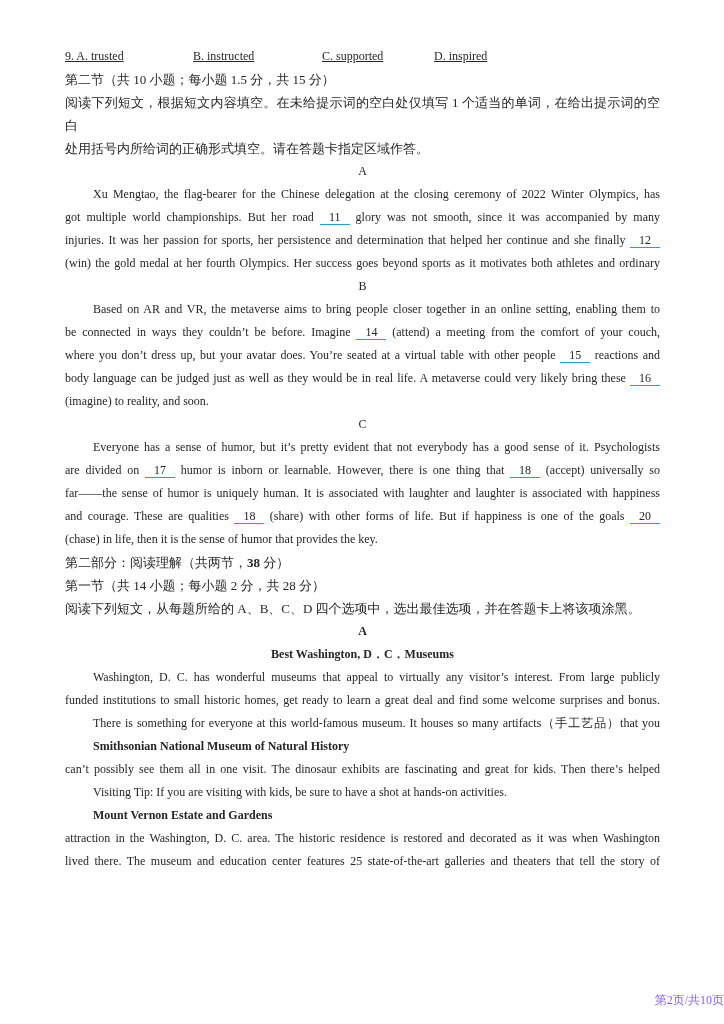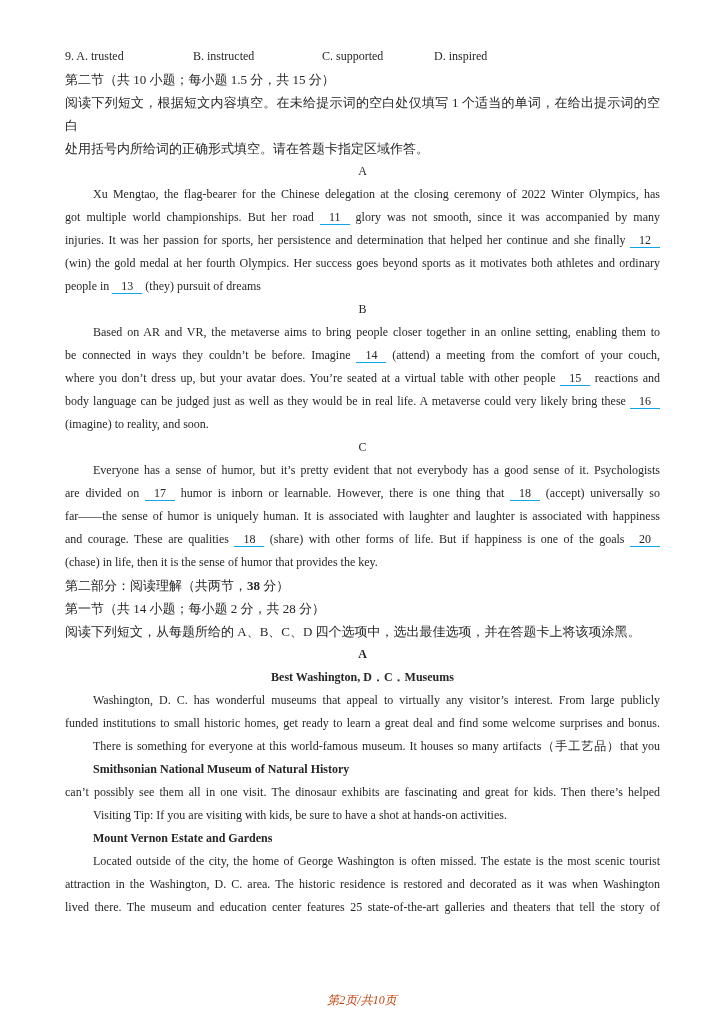--- a/index.html
+++ b/index.html
@@ -22,55 +22,53 @@
   .center { text-align: center; }
   .bold { font-weight: 700; }
   .indent { text-indent: 28px; }
   .j { text-align: justify; text-align-last: justify; }
   .blank {
     border-bottom: 1px solid #0ea5e9;
     padding: 0 9px;
     white-space: nowrap;
   }
   b { font-weight: 700; }
-  .options-row { display: flex; }
+  .options-row { display: flex; text-decoration: underline; }
   .options-row .c1 { width: 128px; }
   .options-row .c2 { width: 129px; }
   .options-row .c3 { width: 112px; }
   .options-row .c4 { flex: 1; }
   .footer {
     position: absolute;
     left: 0; right: 0;
     top: 992px;
-    text-align: center;
+    text-align: right;
     font-size: 12px;
-    color: #c2410c;
+    color: #8b5cf6;
     font-family: "Liberation Serif", "DejaVu Serif", serif;
-    font-style: italic;
   }
 </style>
 </head>
 <body>
 
 <div class="doc">
     <div class="ln options-row">
       <span class="c1">9. A. trusted</span>
       <span class="c2">B. instructed</span>
       <span class="c3">C. supported</span>
       <span class="c4">D. inspired</span>
     </div>
     <div class="ln cn">第二节（共 10 小题；每小题 1.5 分，共 15 分）</div>
     <div class="ln cn j">阅读下列短文，根据短文内容填空。在未给提示词的空白处仅填写 1 个适当的单词，在给出提示词的空白</div>
     <div class="ln cn">处用括号内所给词的正确形式填空。请在答题卡指定区域作答。</div>
     <div class="ln center">A</div>
     <div class="ln indent j">Xu Mengtao, the flag-bearer for the Chinese delegation at the closing ceremony of 2022 Winter Olympics, has</div>
     <div class="ln j">got multiple world championships. But her road <span class="blank">11</span> glory was not smooth, since it was accompanied by many</div>
     <div class="ln j">injuries. It was her passion for sports, her persistence and determination that helped her continue and she finally <span class="blank">12</span></div>
     <div class="ln j">(win) the gold medal at her fourth Olympics. Her success goes beyond sports as it motivates both athletes and ordinary</div>
-    <div class="ln ">people in <span class="blank">13</span> (they) pursuit of dreams</div>
     <div class="ln center">B</div>
     <div class="ln indent j">Based on AR and VR, the metaverse aims to bring people closer together in an online setting, enabling them to</div>
     <div class="ln j">be connected in ways they couldn’t be before. Imagine <span class="blank">14</span> (attend) a meeting from the comfort of your couch,</div>
     <div class="ln j">where you don’t dress up, but your avatar does. You’re seated at a virtual table with other people <span class="blank">15</span> reactions and</div>
     <div class="ln j">body language can be judged just as well as they would be in real life. A metaverse could very likely bring these <span class="blank">16</span></div>
     <div class="ln ">(imagine) to reality, and soon.</div>
     <div class="ln center">C</div>
     <div class="ln indent j">Everyone has a sense of humor, but it’s pretty evident that not everybody has a good sense of it. Psychologists</div>
     <div class="ln j">are divided on <span class="blank">17</span> humor is inborn or learnable. However, there is one thing that <span class="blank">18</span> (accept) universally so</div>
     <div class="ln j">far——the sense of humor is uniquely human. It is associated with laughter and laughter is associated with happiness</div>
@@ -81,18 +79,17 @@
     <div class="ln cn">阅读下列短文，从每题所给的 A、B、C、D 四个选项中，选出最佳选项，并在答题卡上将该项涂黑。</div>
     <div class="ln center bold">A</div>
     <div class="ln center bold">Best Washington, D．C．Museums</div>
     <div class="ln indent j">Washington, D. C. has wonderful museums that appeal to virtually any visitor’s interest. From large publicly</div>
     <div class="ln j">funded institutions to small historic homes, get ready to learn a great deal and find some welcome surprises and bonus.</div>
     <div class="ln indent j">There is something for everyone at this world-famous museum. It houses so many artifacts（手工艺品）that you</div>
     <div class="ln indent bold">Smithsonian National Museum of Natural History</div>
     <div class="ln j">can’t possibly see them all in one visit. The dinosaur exhibits are fascinating and great for kids. Then there’s helped</div>
     <div class="ln indent">Visiting Tip: If you are visiting with kids, be sure to have a shot at hands-on activities.</div>
     <div class="ln indent bold">Mount Vernon Estate and Gardens</div>
-    <div class="ln indent j">Located outside of the city, the home of George Washington is often missed. The estate is the most scenic tourist</div>
     <div class="ln j">attraction in the Washington, D. C. area. The historic residence is restored and decorated as it was when Washington</div>
     <div class="ln j">lived there. The museum and education center features 25 state-of-the-art galleries and theaters that tell the story of</div>
   </div>
 
 <div class="footer">第2页/共10页</div>
 
 </body></html>

